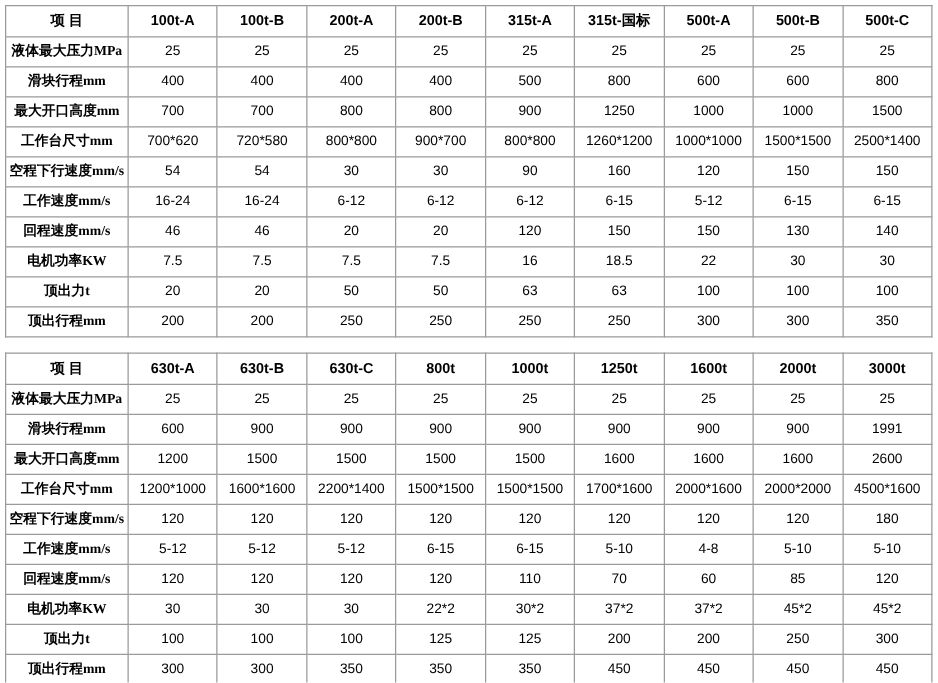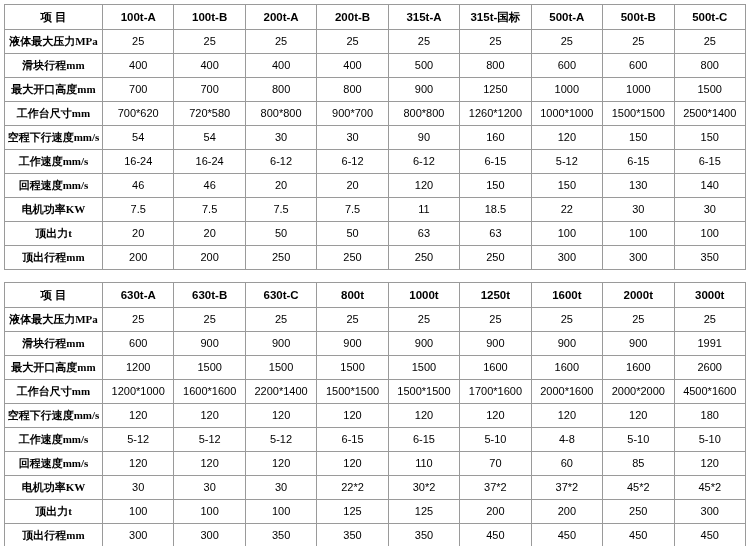--- a/index.html
+++ b/index.html
@@ -175,21 +175,21 @@
         <td>150</td>
         <td>130</td>
         <td>140</td>
       </tr>
       <tr>
         <th class="rowhead">电机功率KW</th>
         <td>7.5</td>
         <td>7.5</td>
         <td>7.5</td>
         <td>7.5</td>
-        <td>11</td>
+        <td>16</td>
         <td>18.5</td>
         <td>22</td>
         <td>30</td>
         <td>30</td>
       </tr>
       <tr>
         <th class="rowhead">顶出力t</th>
         <td>20</td>
         <td>20</td>
         <td>50</td>

